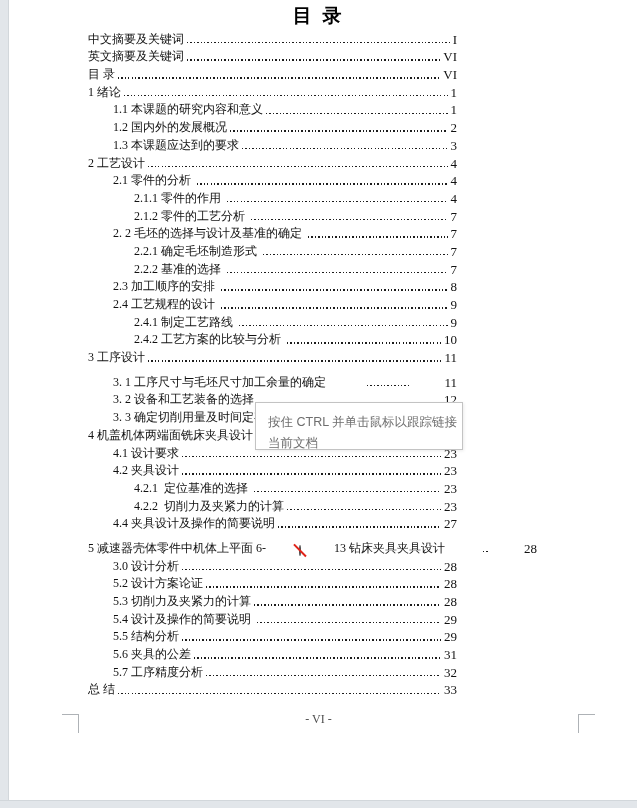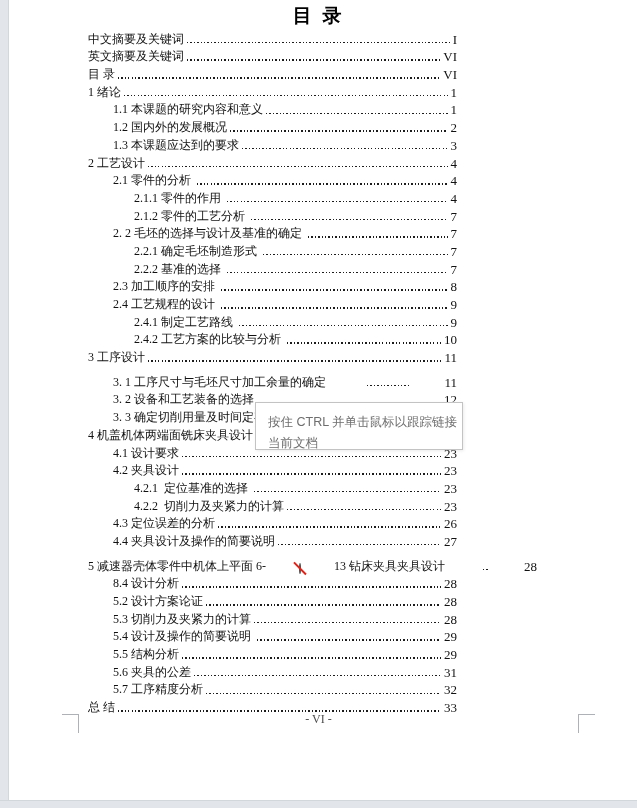--- a/index.html
+++ b/index.html
@@ -204,38 +204,33 @@
       <span class="lbl">4.2.1  定位基准的选择 </span>
       <span class="leader"></span>
       <span class="num">23</span>
     </div>
     <div class="row lv2">
       <span class="lbl">4.2.2  切削力及夹紧力的计算</span>
       <span class="leader"></span>
       <span class="num">23</span>
     </div>
     <div class="row lv1">
-      <span class="lbl">4.3 定位误差的分析</span>
-      <span class="leader"></span>
-      <span class="num">26</span>
-    </div>
-    <div class="row lv1">
       <span class="lbl">4.4 夹具设计及操作的简要说明</span>
       <span class="leader"></span>
       <span class="num">27</span>
     </div>
     <div class="row lv0 gap">
       <span class="lbl">5 减速器壳体零件中机体上平面 6-</span>
       <span class="dia"></span>
       <span class="lbl">13 钻床夹具夹具设计 </span>
       <span class="leader"></span>
       <span class="num">28</span>
     </div>
     <div class="row lv1">
-      <span class="lbl">8.4 设计分析</span>
+      <span class="lbl">3.0 设计分析</span>
       <span class="leader"></span>
       <span class="num">28</span>
     </div>
     <div class="row lv1">
       <span class="lbl">5.2 设计方案论证</span>
       <span class="leader"></span>
       <span class="num">28</span>
     </div>
     <div class="row lv1">
       <span class="lbl">5.3 切削力及夹紧力的计算</span>

